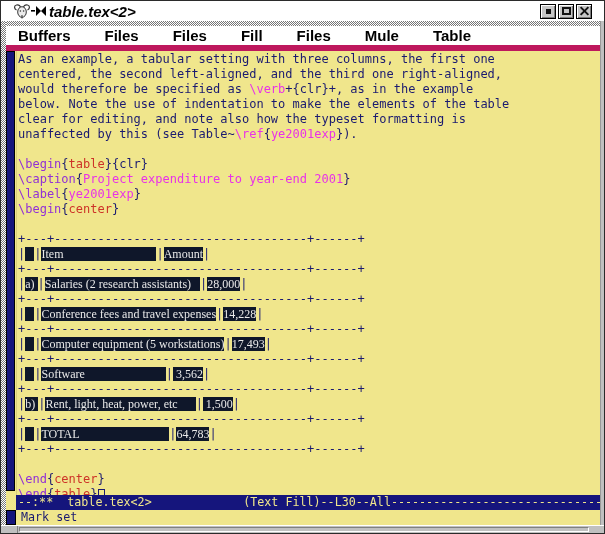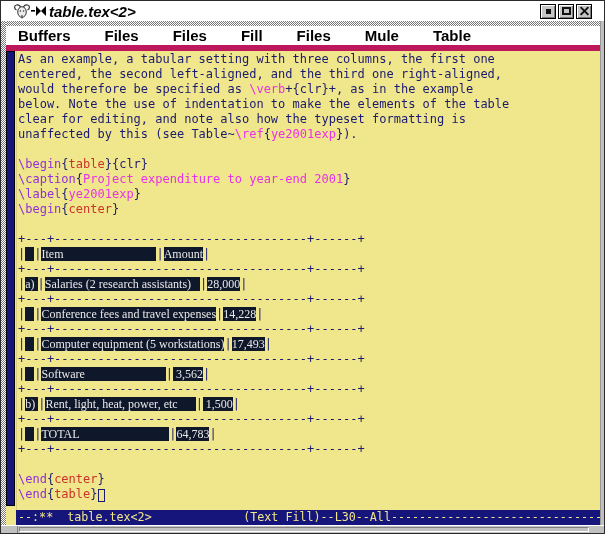--- a/index.html
+++ b/index.html
@@ -132,20 +132,24 @@
           <div class="sb-thumb"></div>
         </div>
         <div class="textarea"><div class="line"><span class="sg-d">As an example, a tabular setting with three columns, the first one</span></div><div class="line"><span class="sg-d">centered, the second left-aligned, and the third one right-aligned,</span></div><div class="line"><span class="sg-d">would therefore be specified as </span><span class="sg-m">\verb</span><span class="sg-d">+{clr}+, as in the example</span></div><div class="line"><span class="sg-d">below. Note the use of indentation to make the elements of the table</span></div><div class="line"><span class="sg-d">clear for editing, and note also how the typeset formatting is</span></div><div class="line"><span class="sg-d">unaffected by this (see Table~</span><span class="sg-m">\ref</span><span class="sg-d">{</span><span class="sg-m">ye2001exp</span><span class="sg-d">}).</span></div><div class="line"></div><div class="line"><span class="sg-k">\begin</span><span class="sg-d">{</span><span class="sg-e">table</span><span class="sg-d">}{clr}</span></div><div class="line"><span class="sg-k">\caption</span><span class="sg-d">{</span><span class="sg-m">Project expenditure to year-end 2001</span><span class="sg-d">}</span></div><div class="line"><span class="sg-k">\label</span><span class="sg-d">{</span><span class="sg-m">ye2001exp</span><span class="sg-d">}</span></div><div class="line"><span class="sg-k">\begin</span><span class="sg-d">{</span><span class="sg-e">center</span><span class="sg-d">}</span></div><div class="line"></div><div class="line"><span class="sg-d">+---+-----------------------------------+------+</span></div><div class="line"><span class="sg-d">|</span><span class="sg-c">   </span><span class="sg-d">|</span><span class="sg-c">Item                               </span><span class="sg-d">|</span><span class="sg-c">Amount</span><span class="sg-d">|</span></div><div class="line"><span class="sg-d">+---+-----------------------------------+------+</span></div><div class="line"><span class="sg-d">|</span><span class="sg-c">a) </span><span class="sg-d">|</span><span class="sg-c">Salaries (2 research assistants)   </span><span class="sg-d">|</span><span class="sg-c">28,000</span><span class="sg-d">|</span></div><div class="line"><span class="sg-d">+---+-----------------------------------+------+</span></div><div class="line"><span class="sg-d">|</span><span class="sg-c">   </span><span class="sg-d">|</span><span class="sg-c">Conference fees and travel expenses</span><span class="sg-d">|</span><span class="sg-c">14,228</span><span class="sg-d">|</span></div><div class="line"><span class="sg-d">+---+-----------------------------------+------+</span></div><div class="line"><span class="sg-d">|</span><span class="sg-c">   </span><span class="sg-d">|</span><span class="sg-c">Computer equipment (5 workstations)</span><span class="sg-d">|</span><span class="sg-c">17,493</span><span class="sg-d">|</span></div><div class="line"><span class="sg-d">+---+-----------------------------------+------+</span></div><div class="line"><span class="sg-d">|</span><span class="sg-c">   </span><span class="sg-d">|</span><span class="sg-c">Software                           </span><span class="sg-d">|</span><span class="sg-c"> 3,562</span><span class="sg-d">|</span></div><div class="line"><span class="sg-d">+---+-----------------------------------+------+</span></div><div class="line"><span class="sg-d">|</span><span class="sg-c">b) </span><span class="sg-d">|</span><span class="sg-c">Rent, light, heat, power, etc      </span><span class="sg-d">|</span><span class="sg-c"> 1,500</span><span class="sg-d">|</span></div><div class="line"><span class="sg-d">+---+-----------------------------------+------+</span></div><div class="line"><span class="sg-d">|</span><span class="sg-c">   </span><span class="sg-d">|</span><span class="sg-c">TOTAL                              </span><span class="sg-d">|</span><span class="sg-c">64,783</span><span class="sg-d">|</span></div><div class="line"><span class="sg-d">+---+-----------------------------------+------+</span></div><div class="line"></div><div class="line"><span class="sg-k">\end</span><span class="sg-d">{</span><span class="sg-e">center</span><span class="sg-d">}</span></div><div class="line"><span class="sg-k">\end</span><span class="sg-d">{</span><span class="sg-e">table</span><span class="sg-d">}</span><span class="sg-cur"> </span></div></div>
       </div>
 
       <div class="modeline-row">
         <div class="ml-gap"></div>
         <div class="modeline">--:**  table.tex&lt;2&gt;             (Text Fill)--L30--All---------------------------------------------</div>
       </div>
 
+      <div class="minibuffer-row">
+        <div class="mini-thumb"></div>
+        <div class="minibuffer">Mark set</div>
+      </div>
     </div>
 
     <div class="frame-right"></div>
   </div>
 
   <div class="bottom-strip">
     <div class="notch-l"></div>
     <div class="groove"></div>
   </div>
 

